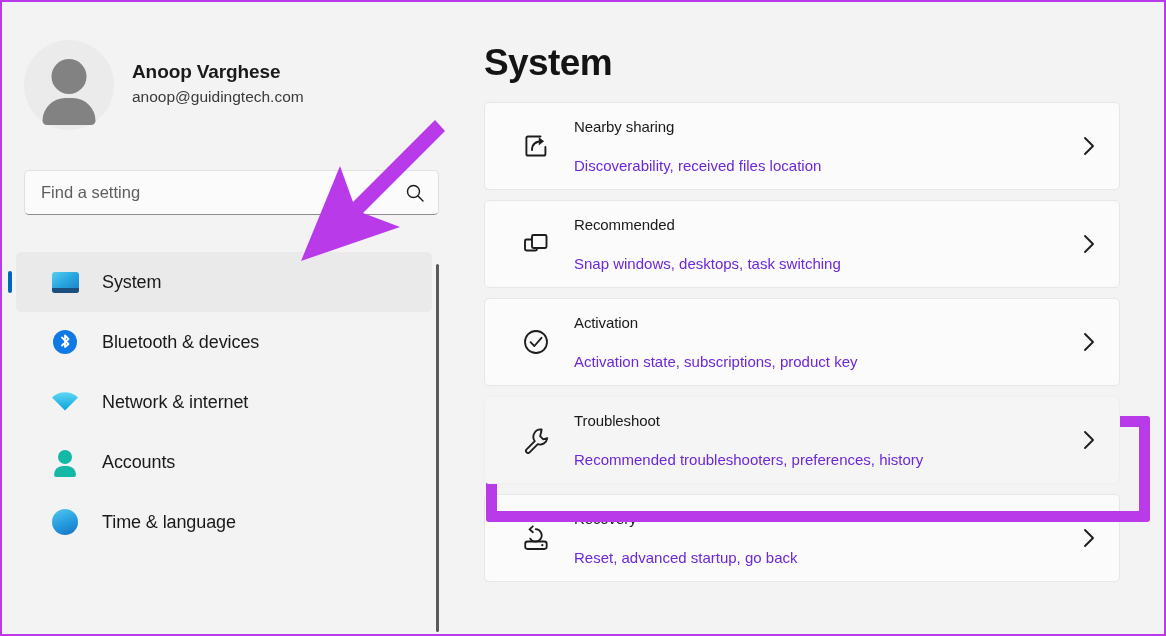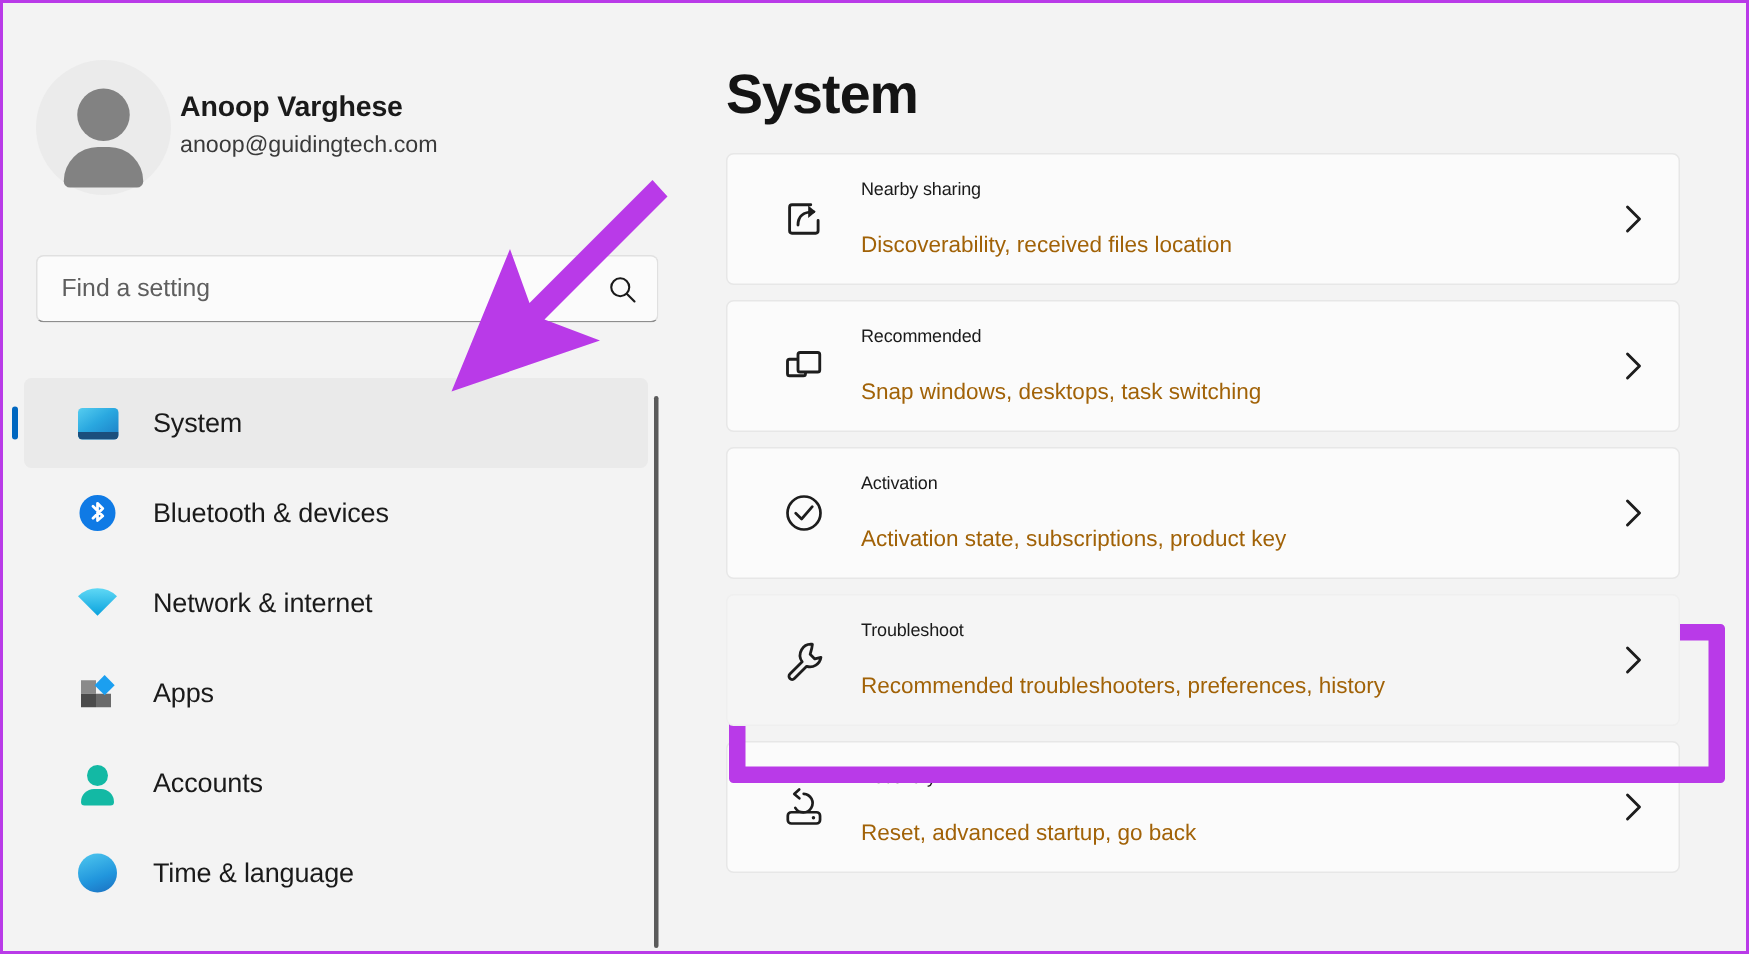--- a/index.html
+++ b/index.html
@@ -20,21 +20,21 @@
 
   
   #sidebar {
     position:absolute; left:0; top:0;
     width:438px; height:632px;
     background:#f3f3f3;
     overflow:hidden;
   }
   #account {
     position:absolute; left:22px; top:38px;
-    display:flex; align-items:center; gap:6px;
+    display:flex; align-items:center; gap:18px;
   }
   #avatar {
     width:90px; height:90px; border-radius:50%;
     background:#ebebeb;
     position:relative; flex:0 0 auto;
   }
   #avatar .head {
     position:absolute; left:50%; top:19px;
     transform:translateX(-50%);
     width:35px; height:35px; border-radius:50%;
@@ -168,25 +168,25 @@
     padding-left:30px;
     cursor:default;
   }
   .card-icon {
     width:42px; flex:0 0 auto;
     display:flex; align-items:center; justify-content:center;
     margin-right:17px;
   }
   .card-text { flex:1; }
   .card-title {
-    font-size:12px; color:#1a1a1a; letter-spacing:-0.1px;
+    font-size:15px; color:#1a1a1a; letter-spacing:-0.1px;
     line-height:1.3;
   }
   .card-sub {
-    font-size:15px; color:#a16207; margin-top:19px; line-height:1.3;
+    font-size:15px; color:#6d28d9; margin-top:19px; line-height:1.3;
   }
   .card-chevron {
     width:60px; flex:0 0 auto;
     display:flex; align-items:center; justify-content:center;
   }
 
   
   #highlight {
     position:absolute;
     left:484px; top:414px;
@@ -260,31 +260,20 @@
                 <stop offset="100%" stop-color="#0aa2dd"></stop>
               </linearGradient>
             </defs>
             <path d="M14 19.5 L1 6.5 A18.5 18.5 0 0 1 27 6.5 Z" fill="url(#wg)"></path>
           </svg>
         </span>
         <span class="nav-label">Network &amp; internet</span>
       </div>
 
 
-      <div class="nav-item">
-        <span class="nav-icon">
-          <svg width="27" height="27" viewBox="0 0 27 27">
-            <rect x="2" y="4.5" width="10" height="9" fill="#8a8a8a"></rect>
-            <rect x="2" y="13.5" width="10" height="9" fill="#4b4b4b"></rect>
-            <rect x="12" y="13.5" width="10" height="9" fill="#6a6a6a"></rect>
-            <rect x="13" y="3" width="9.5" height="9.5" fill="#1b9ff0" transform="rotate(45 17.75 7.75)"></rect>
-          </svg>
-        </span>
-        <span class="nav-label">Apps</span>
-      </div>
 
       <div class="nav-item">
         <span class="nav-icon">
           <span class="ic-acct">
               <span class="h"></span>
               <span class="b"></span>
             </span>
         </span>
         <span class="nav-label">Accounts</span>
       </div>

